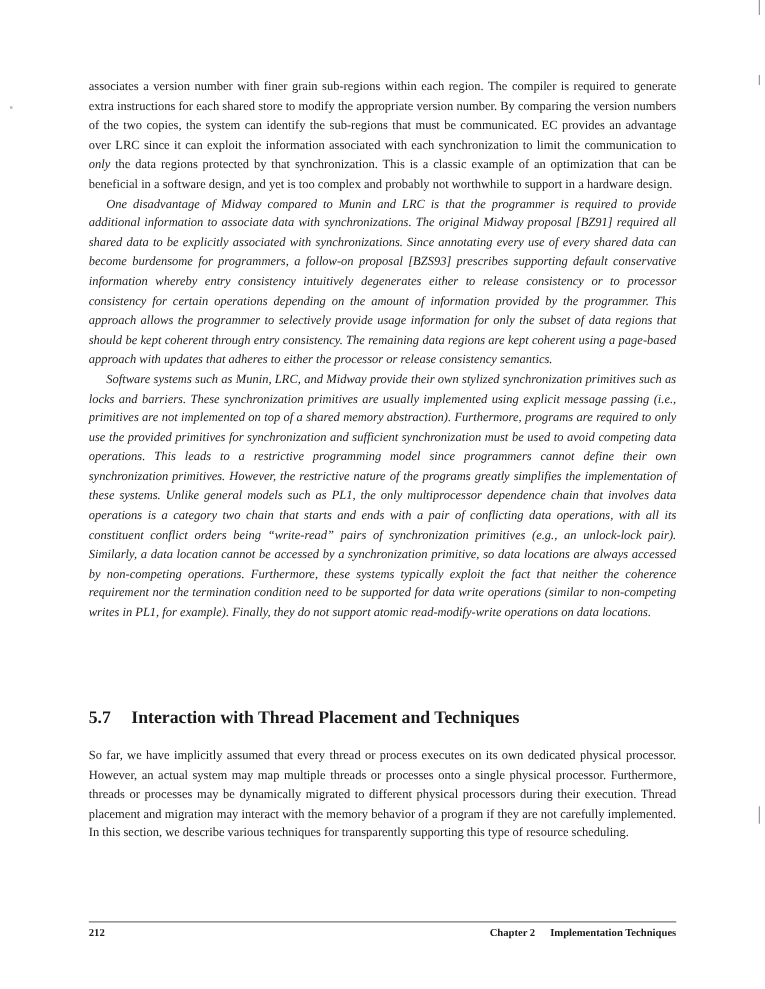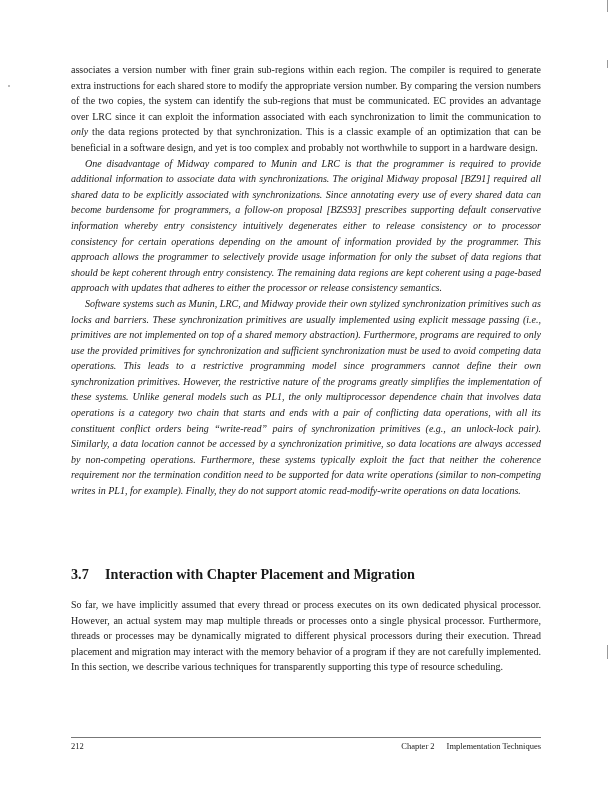--- a/index.html
+++ b/index.html
@@ -5,36 +5,36 @@
     html, body { margin: 0; padding: 0; background: #ffffff; }
     body { width: 612px; height: 791px; position: relative; overflow: hidden;
            font-family: "Liberation Serif", "DejaVu Serif", serif; color: #1a1a1a; }
     .page { position: absolute; left: 71px; top: 62px; width: 470px; }
     .para { font-size: 10px; line-height: 15.6px; text-align: justify; margin: 0; }
     .para.indent { text-indent: 14px; font-style: italic; }
     .section-heading { font-size: 14.2px; font-weight: bold; margin: 0; position: absolute; left: 71px; top: 566px; white-space: nowrap; }
     .section-heading .num { display: inline-block; width: 34px; }
     .section-para { position: absolute; left: 71px; top: 597px; width: 470px; }
     .footer { position: absolute; left: 71px; top: 737px; width: 470px; border-top: 1px solid #777; padding-top: 3px;
-              font-size: 8.5px; display: flex; justify-content: space-between; }
+              font-size: 8.5px; display: flex; justify-content: space-between; font-weight: bold; }
     .footer .chap-label { margin-right: 12px; }
     .edge-mark { position: absolute; right: 4px; width: 1px; background: #999; }
     .stray-mark { position: absolute; left: 8px; top: 85px; width: 2px; height: 2px; background: #bbb; }
   </style>
 </head>
 <body>
 
 <div class="page">
   <p class="para"><span>associates a version number with finer grain sub-regions within each region.  The compiler is required to generate extra instructions for each shared store to modify the appropriate version number. By comparing the version numbers of the two copies, the system can identify the sub-regions that must be communicated. EC provides an advantage over LRC since it can exploit the information associated with each synchronization to limit the communication to</span> <em>only</em><span> the data regions protected by that synchronization.  This is a classic example of an optimization that can be beneficial in a software design, and yet is too complex and probably not worthwhile to support in a hardware design.</span></p>
   <p class="para indent">One disadvantage of Midway compared to Munin and LRC is that the programmer is required to provide additional information to associate data with synchronizations. The original Midway proposal [BZ91] required all shared data to be explicitly associated with synchronizations. Since annotating every use of every shared data can become burdensome for programmers, a follow-on proposal [BZS93] prescribes supporting default conservative information whereby entry consistency intuitively degenerates either to release consistency or to processor consistency for certain operations depending on the amount of information provided by the programmer.  This approach allows the programmer to selectively provide usage information for only the subset of data regions that should be kept coherent through entry consistency.  The remaining data regions are kept coherent using a page-based approach with updates that adheres to either the processor or release consistency semantics.</p>
   <p class="para indent">Software systems such as Munin, LRC, and Midway provide their own stylized synchronization primitives such as locks and barriers.  These synchronization primitives are usually implemented using explicit message passing (i.e., primitives are not implemented on top of a shared memory abstraction).  Furthermore, programs are required to only use the provided primitives for synchronization and sufficient synchronization must be used to avoid competing data operations.  This leads to a restrictive programming model since programmers cannot define their own synchronization primitives.  However, the restrictive nature of the programs greatly simplifies the implementation of these systems.  Unlike general models such as PL1, the only multiprocessor dependence chain that involves data operations is a category two chain that starts and ends with a pair of conflicting data operations, with all its constituent conflict orders being “write-read” pairs of synchronization primitives (e.g., an unlock-lock pair).  Similarly, a data location cannot be accessed by a synchronization primitive, so data locations are always accessed by non-competing operations.  Furthermore, these systems typically exploit the fact that neither the coherence requirement nor the termination condition need to be supported for data write operations (similar to non-competing writes in PL1, for example).  Finally, they do not support atomic read-modify-write operations on data locations.</p>
 </div>
 
 <h2 class="section-heading">
-  <span class="num">3.7</span><span>Interaction with Chapter Placement and Migration</span>
+  <span class="num">5.7</span><span>Interaction with Thread Placement and Techniques</span>
 </h2>
 
 <div class="section-para">
   <p class="para">So far, we have implicitly assumed that every thread or process executes on its own dedicated physical processor.  However, an actual system may map multiple threads or processes onto a single physical processor. Furthermore, threads or processes may be dynamically migrated to different physical processors during their execution.  Thread placement and migration may interact with the memory behavior of a program if they are not carefully implemented.  In this section, we describe various techniques for transparently supporting this type of resource scheduling.</p>
 </div>
 
 <div class="footer">
   <span>212</span>
   <span><span class="chap-label">Chapter 2</span><span>Implementation Techniques</span></span>
 </div>

